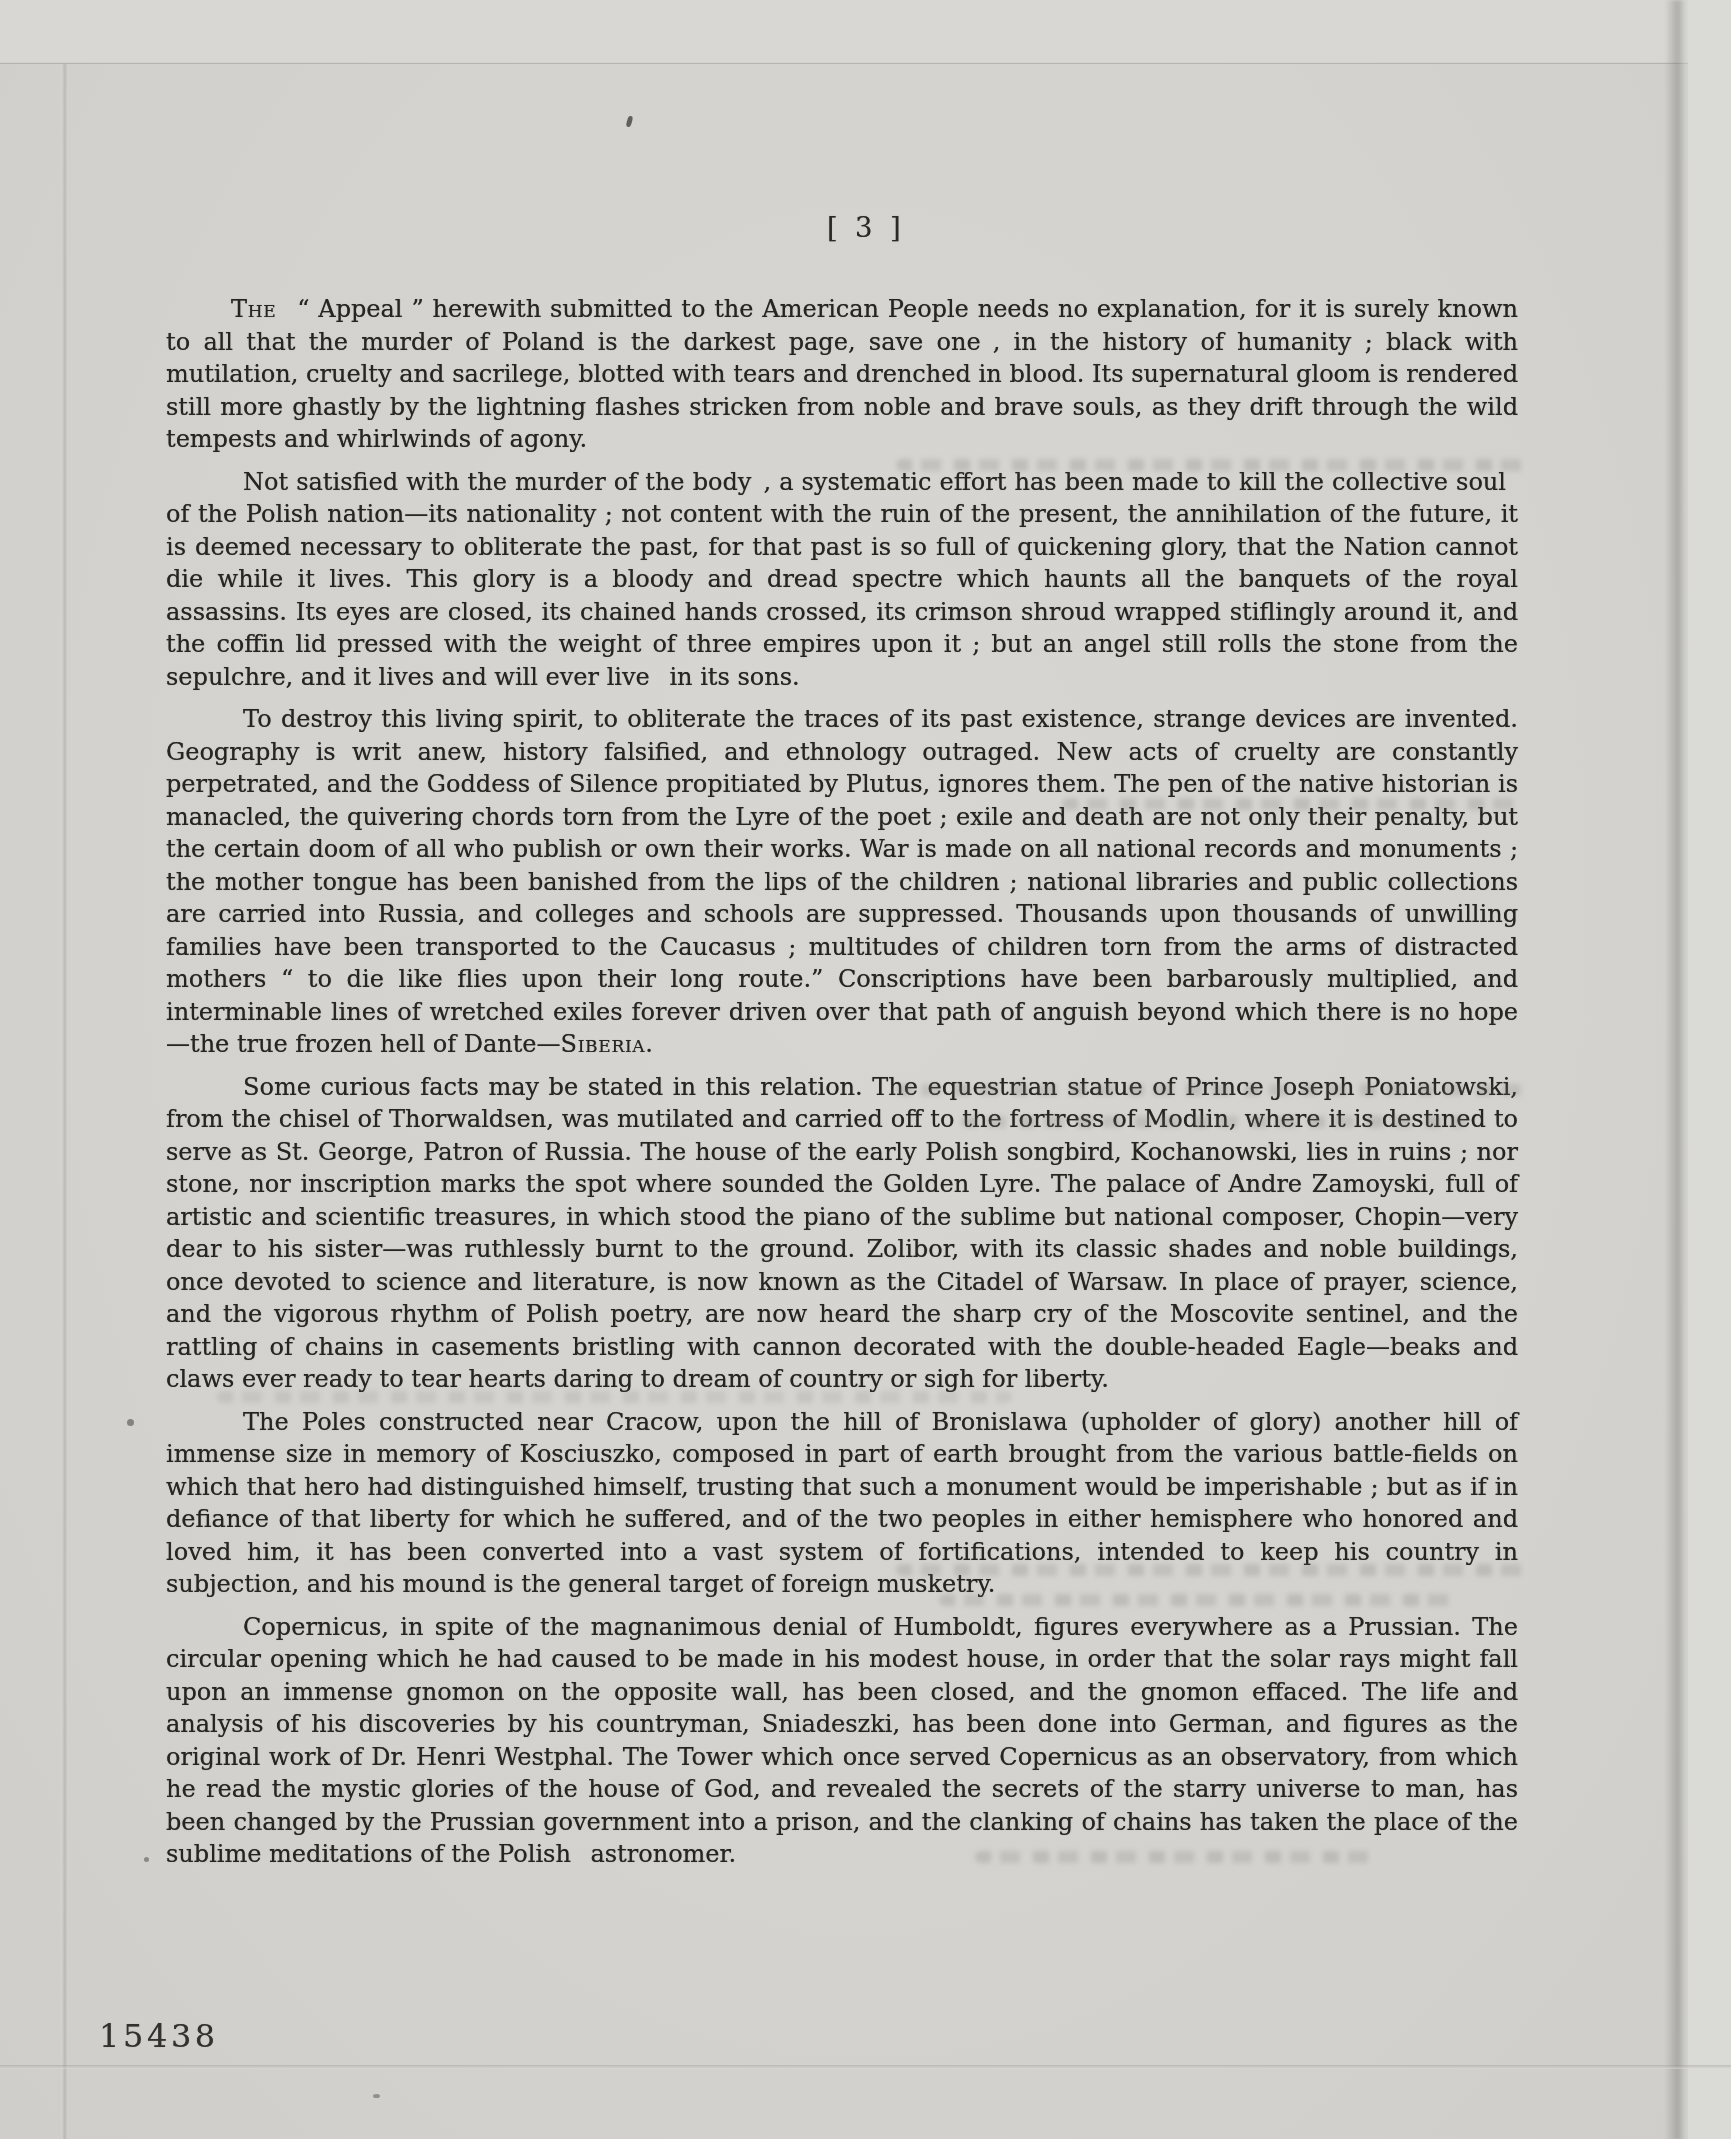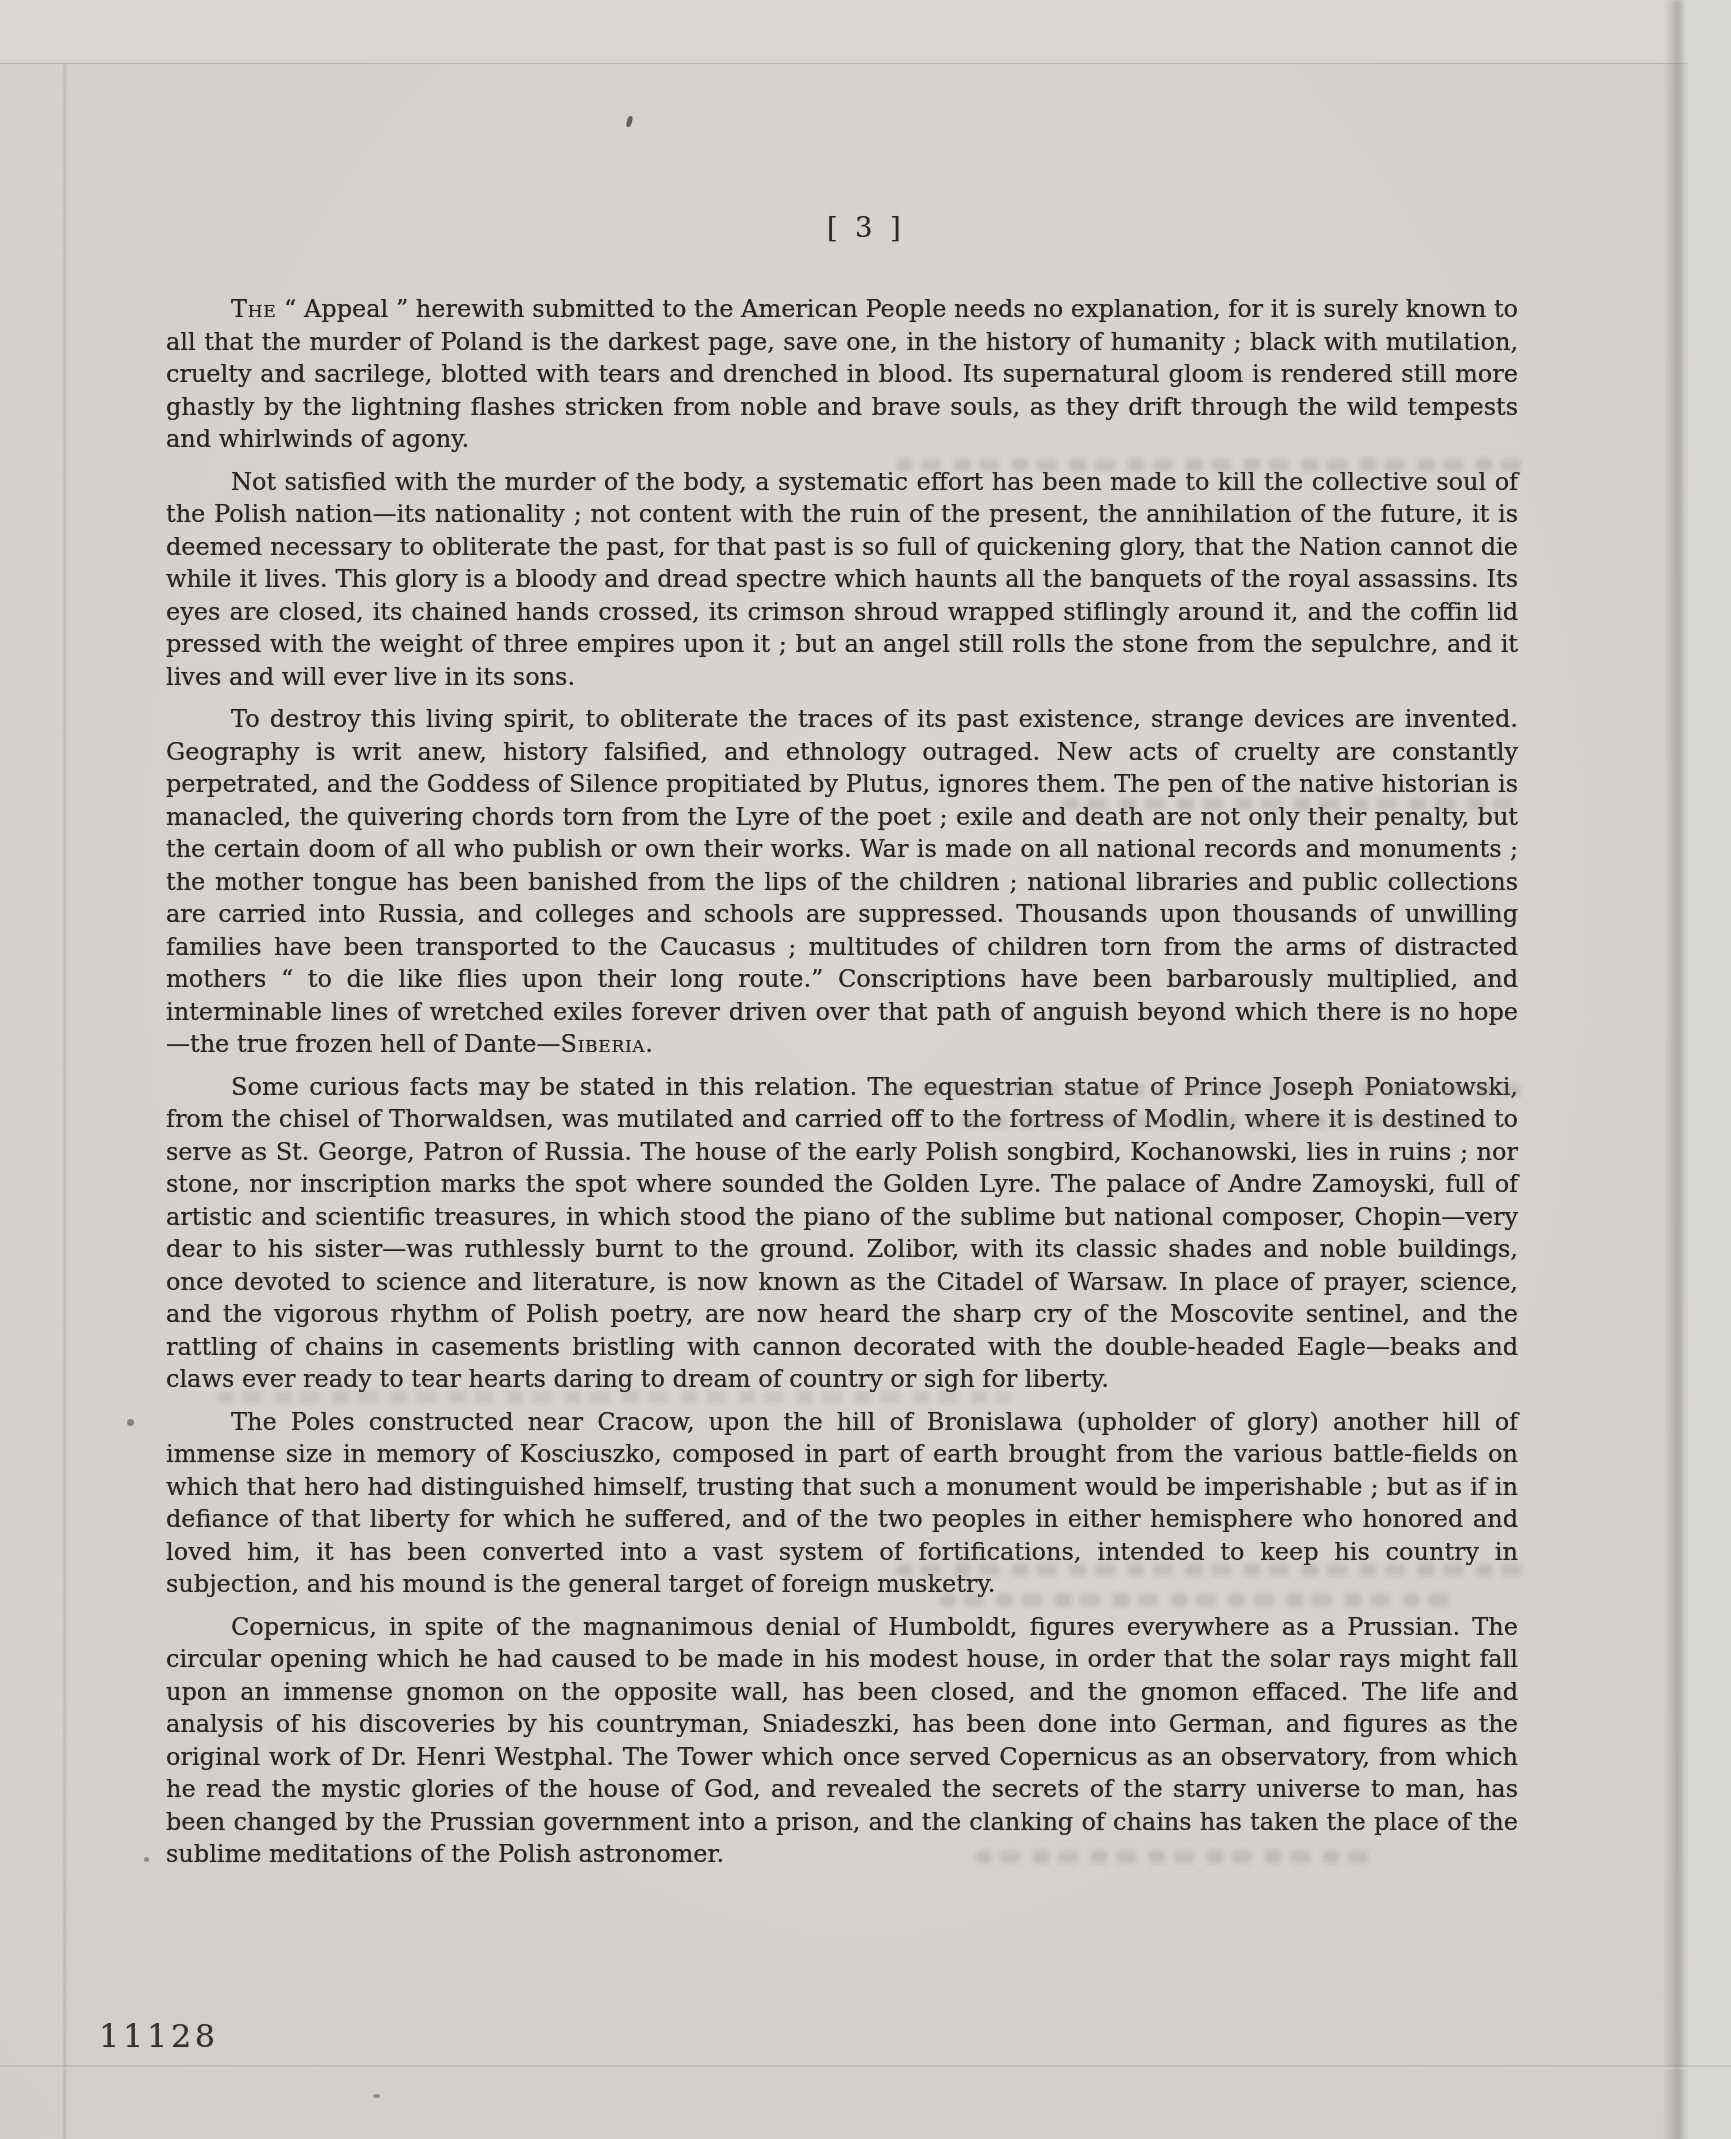--- a/index.html
+++ b/index.html
@@ -32,21 +32,21 @@
     text-align:center;font-size:27.5px;letter-spacing:4.3px;
     color:#2a2925;text-shadow:0 0 0.7px rgba(42,41,37,.55);
   }
   .text-block{
     position:absolute;left:166px;top:293px;width:1352px;
     font-size:24px;line-height:32.5px;color:#26251f;
     text-align:justify;
     text-shadow:0 0 0.7px rgba(38,37,31,.55), 0.3px 0.3px 0 rgba(38,37,31,.22);
   }
   .para{margin:0 0 10px 0;text-indent:65px;}
-  .para span.n{font-style:normal;}
+  .para span.n{font-style:normal;margin-left:12px;}
   .para span.i{}
   .para span.sc{font-variant:small-caps;letter-spacing:0.7px;margin-top:33px;}
   .catalog-number{
     position:absolute;left:99px;top:2017px;
     font-size:32px;letter-spacing:3.6px;color:#32312c;
     text-shadow:0 0 0.7px rgba(50,49,44,.5);
   }
 
   
   .ghost{position:absolute;height:11.6px;border-radius:5.8px;opacity:.5;filter:blur(2.9px);
@@ -73,21 +73,21 @@
 
   <div class="text-block">
       <p class="para"><span class="sc">The</span><span class="n"> “ Appeal ” herewith submitted to the American People needs no explanation, for it is surely known to all that the murder of Poland is the darkest page, </span><span class="i">save one</span><span class="n">, in the history of humanity ; black with mutilation, cruelty and sacrilege, blotted with tears and drenched in blood. Its supernatural gloom is rendered still more ghastly by the lightning flashes stricken from noble and brave souls, as they drift through the wild tempests and whirlwinds of agony.</span></p>
       <p class="para"><span class="n">Not satisfied with the murder of the </span><span class="i">body</span><span class="n">, a systematic effort has been made to kill the collective </span><span class="i">soul</span><span class="n"> of the Polish nation—its nationality ; not content with the ruin of the present, the annihilation of the future, it is deemed necessary to obliterate the past, for that past is so full of quickening glory, that the Nation cannot die while it lives. This glory is a bloody and dread spectre which haunts all the banquets of the royal assassins. Its eyes are closed, its chained hands crossed, its crimson shroud wrapped stiflingly around it, and the coffin lid pressed with the weight of three empires upon it ; but an angel still rolls the stone from the sepulchre, and it lives and will </span><span class="i">ever live</span><span class="n"> in its sons.</span></p>
       <p class="para"><span class="n">To destroy this living spirit, to obliterate the traces of its past existence, strange devices are invented. Geography is writ anew, history falsified, and ethnology outraged. New acts of cruelty are constantly perpetrated, and the Goddess of Silence propitiated by Plutus, ignores them. The pen of the native historian is manacled, the quivering chords torn from the Lyre of the poet ; exile and death are not only their penalty, but the certain doom of all who publish or own their works. War is made on all national records and monuments ; the mother tongue has been banished from the lips of the children ; national libraries and public collections are carried into Russia, and colleges and schools are suppressed. Thousands upon thousands of unwilling families have been transported to the Caucasus ; multitudes of children torn from the arms of distracted mothers “ to die like flies upon their long route.” Conscriptions have been barbarously multiplied, and interminable lines of wretched exiles forever driven over that path of anguish beyond which there is no hope—the true frozen hell of Dante—</span><span class="sc">Siberia.</span></p>
       <p class="para"><span class="n">Some curious facts may be stated in this relation. The equestrian statue of Prince Joseph Poniatowski, from the chisel of Thorwaldsen, was mutilated and carried off to the fortress of Modlin, where it is destined to serve as St. George, Patron of Russia. The house of the early Polish songbird, Kochanowski, lies in ruins ; nor stone, nor inscription marks the spot where sounded the Golden Lyre. The palace of Andre Zamoyski, full of artistic and scientific treasures, in which stood the piano of the sublime but national composer, Chopin—very dear to his sister—was ruthlessly burnt to the ground. Zolibor, with its classic shades and noble buildings, once devoted to science and literature, is now known as the Citadel of Warsaw. In place of prayer, science, and the vigorous rhythm of Polish poetry, are now heard the sharp cry of the Moscovite sentinel, and the rattling of chains in casements bristling with cannon decorated with the double-headed Eagle—beaks and claws ever ready to tear hearts daring to dream of country or sigh for liberty.</span></p>
       <p class="para"><span class="n">The Poles constructed near Cracow, upon the hill of Bronislawa (upholder of glory) another hill of immense size in memory of Kosciuszko, composed in part of earth brought from the various battle-fields on which that hero had distinguished himself, trusting that such a monument would be imperishable ; but as if in defiance of that liberty for which he suffered, and of the two peoples in either hemisphere who honored and loved him, it has been converted into a vast system of fortifications, intended to keep his country in subjection, and his mound is the general target of foreign musketry.</span></p>
       <p class="para"><span class="n">Copernicus, in spite of the magnanimous denial of Humboldt, figures everywhere as a Prussian. The circular opening which he had caused to be made in his modest house, in order that the solar rays might fall upon an immense gnomon on the opposite wall, has been closed, and the gnomon effaced. The life and analysis of his discoveries by his countryman, Sniadeszki, has been done into German, and figures as the original work of Dr. Henri Westphal. The Tower which once served Copernicus as an observatory, from which he read the mystic glories of the house of God, and revealed the secrets of the starry universe to man, has been changed by the Prussian government into a prison, and the clanking of chains has taken the place of the sublime meditations of the </span><span class="i">Polish</span><span class="n"> astronomer.</span></p>
     </div>
 
-  <div class="catalog-number">11128</div>
+  <div class="catalog-number">15438</div>
 
   <div class="ghost" style="left:896px;top:459px;width:629px;"></div>
   <div class="ghost" style="left:1062px;top:798px;width:455px;"></div>
   <div class="ghost" style="left:896px;top:1084px;width:629px;"></div>
   <div class="ghost" style="left:961px;top:1116px;width:506px;"></div>
   <div class="ghost" style="left:217px;top:1391px;width:795px;opacity:.35;"></div>
   <div class="ghost" style="left:896px;top:1564px;width:636px;"></div>
   <div class="ghost" style="left:939px;top:1594px;width:520px;"></div>
   <div class="ghost" style="left:975px;top:1851px;width:405px;"></div>
 

